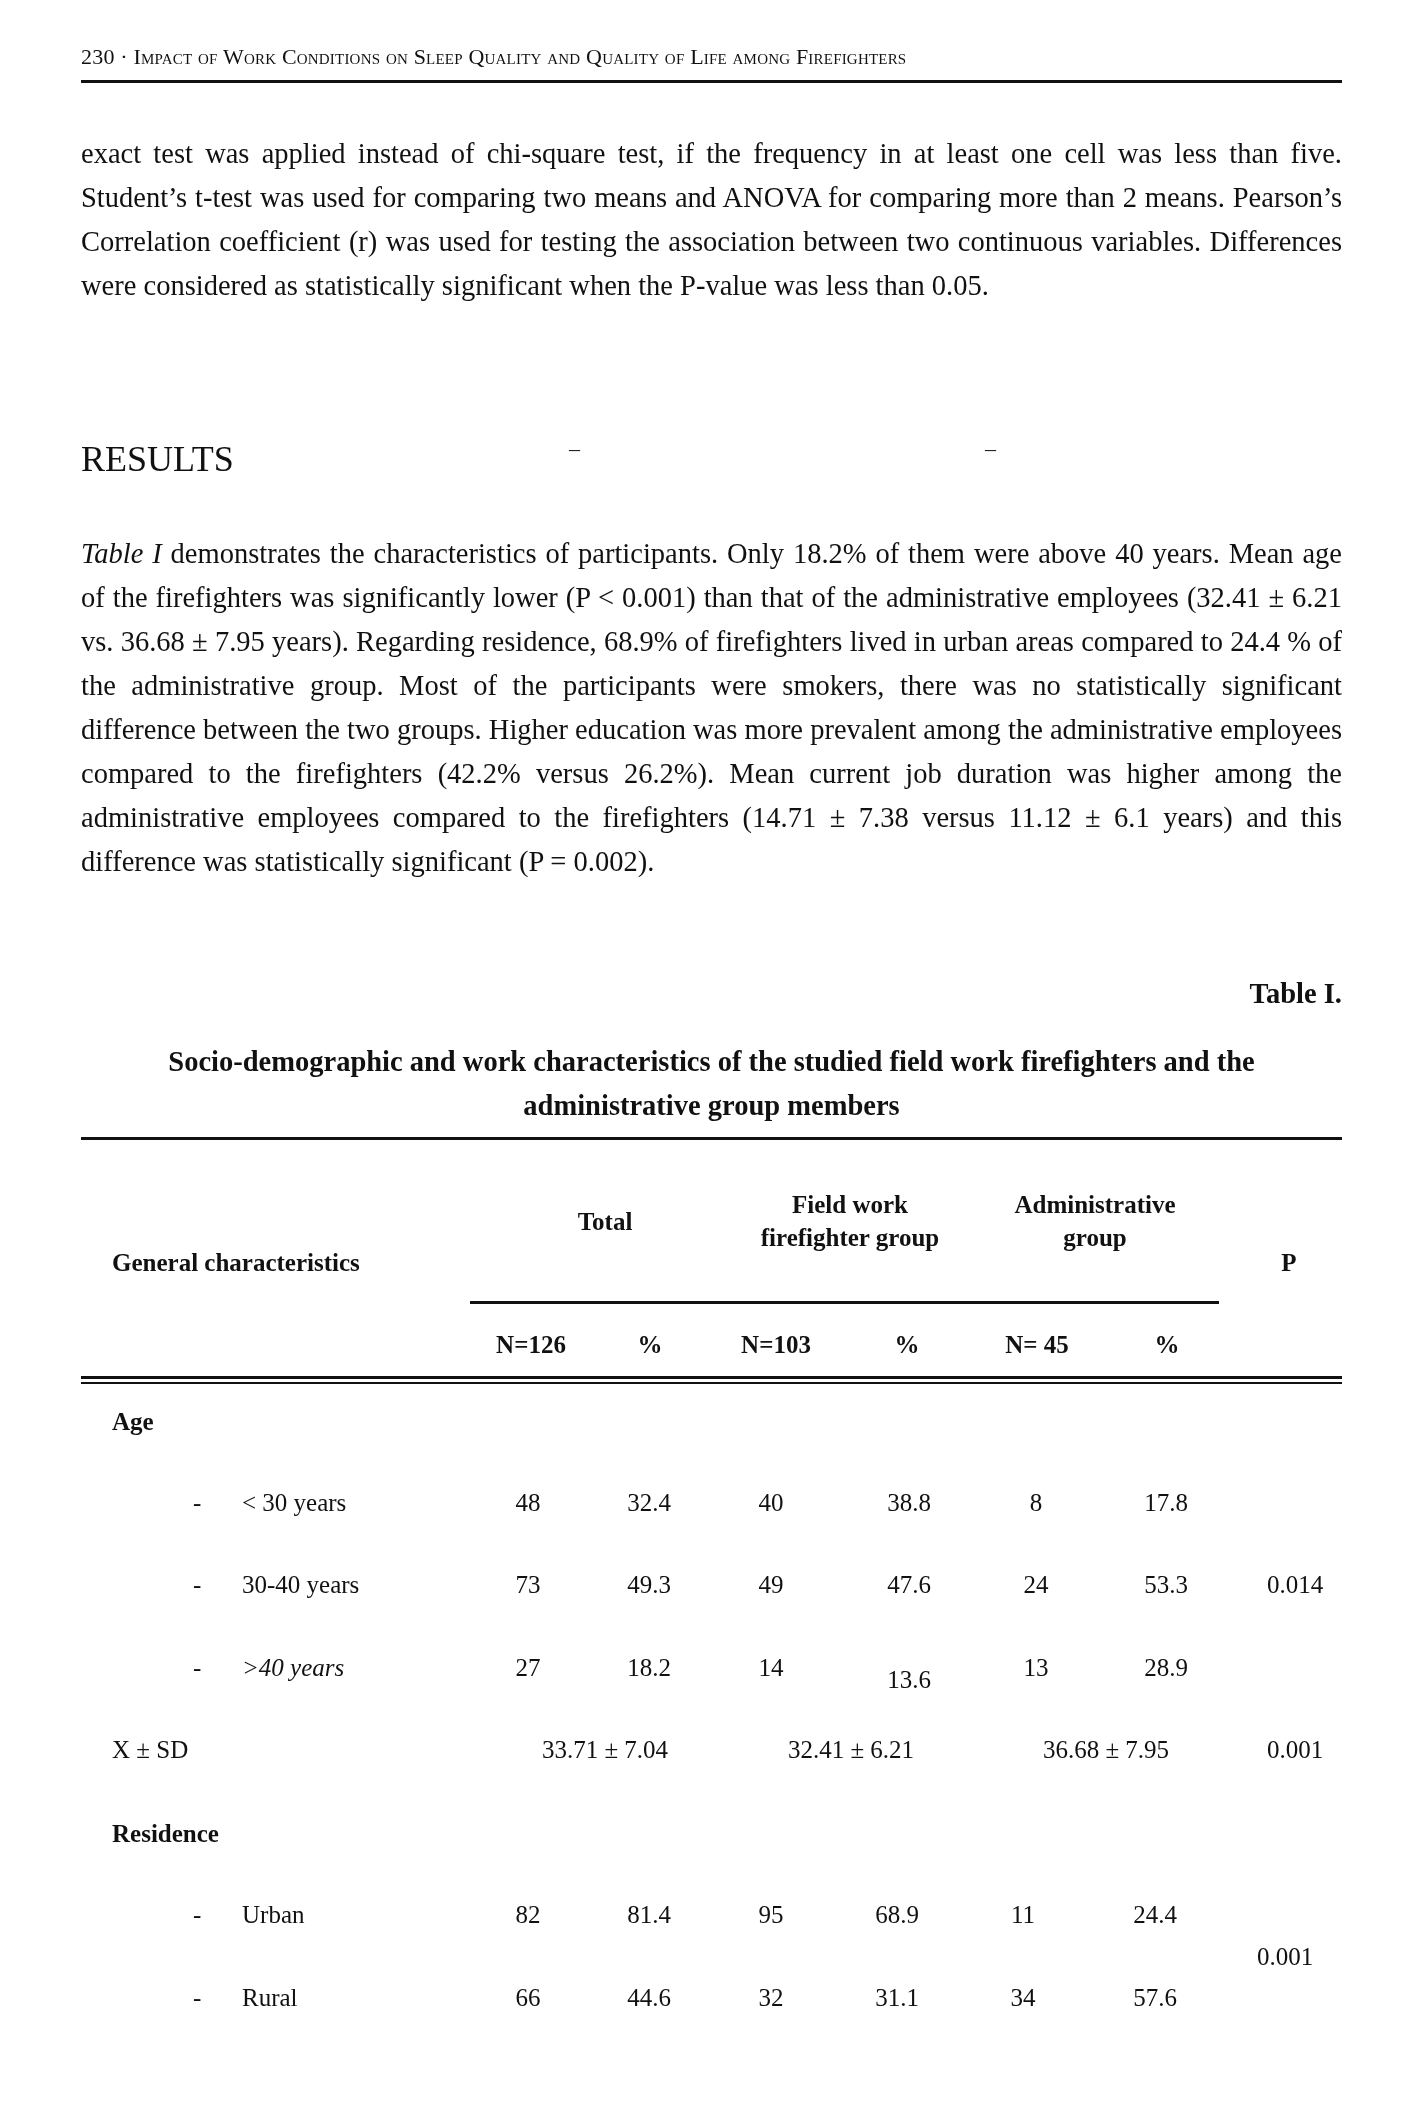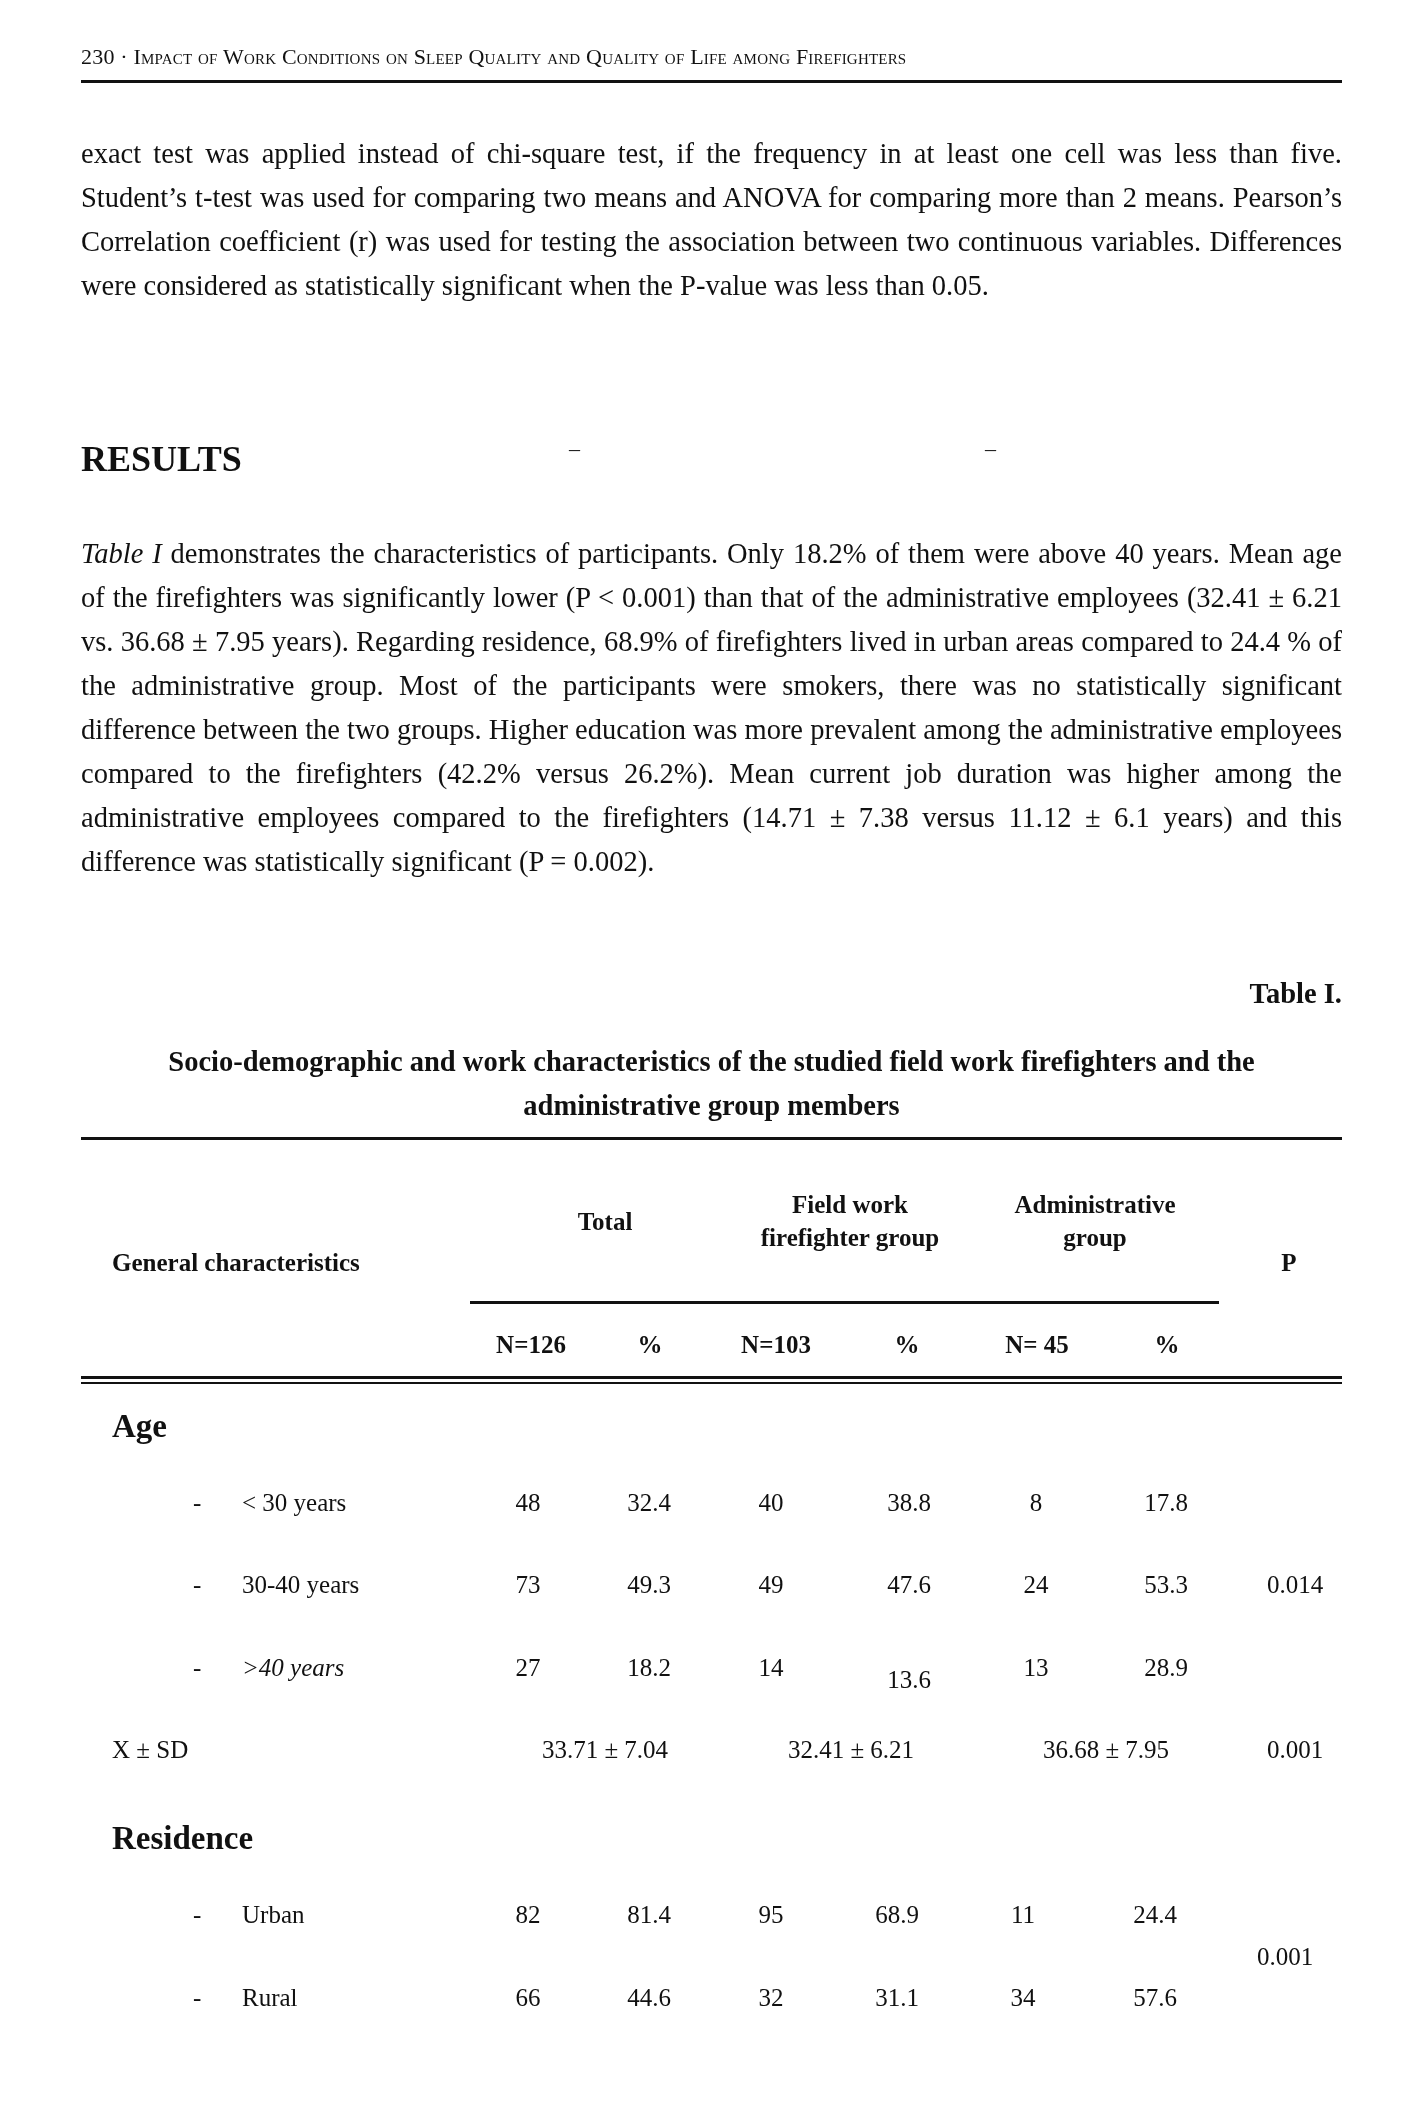--- a/index.html
+++ b/index.html
@@ -6,30 +6,30 @@
   body { width:1415px; height:2104px; position:relative; overflow:hidden; color:#111; font-family:"Liberation Serif","DejaVu Serif",serif; }
   .abs { position:absolute; }
   .running-head { left:81px; top:44px; font-size:22px; letter-spacing:0.2px; white-space:nowrap; }
   .running-head .sc { font-variant:small-caps; }
   .head-rule { left:81px; top:80px; width:1261px; height:3px; background:#111; }
   .body-text { left:81px; width:1261px; font-size:28.5px; line-height:44px; text-align:justify; }
   .p1 { top:132px; }
   .p2 { top:532px; }
   .body-text p { margin:0; }
   .body-text i { font-style:italic; }
-  .section-title { left:81px; top:438px; font-size:36px; font-weight:bold; }
+  .section-title { left:81px; top:438px; font-size:36px; font-weight:normal; }
   .stray-dash { font-size:22px; top:436px; }
   .table-label { right:73px; top:978px; font-size:28.5px; font-weight:bold; }
   .table-title { left:81px; width:1261px; top:1040px; text-align:center; font-size:28.5px; font-weight:bold; line-height:44px; }
   .rule { background:#111; }
   .th { font-weight:bold; font-size:25px; text-align:center; line-height:33px; }
   .cell { font-size:25px; text-align:center; width:120px; margin-left:-60px; white-space:nowrap; }
   .cell-wide { font-size:25px; text-align:center; width:220px; margin-left:-110px; white-space:nowrap; }
   .rowlabel { font-size:25px; white-space:nowrap; }
-  .group { font-weight:bold; font-size:33px; }
+  .group { font-weight:bold; font-size:25px; }
 </style>
 </head>
 <body>
 
 <div class="abs running-head">
   <span>230</span>
   <span>·</span>
   <span class="sc">Impact of Work Conditions on Sleep Quality and Quality of Life among Firefighters</span>
 </div>
 <div class="abs head-rule"></div>

